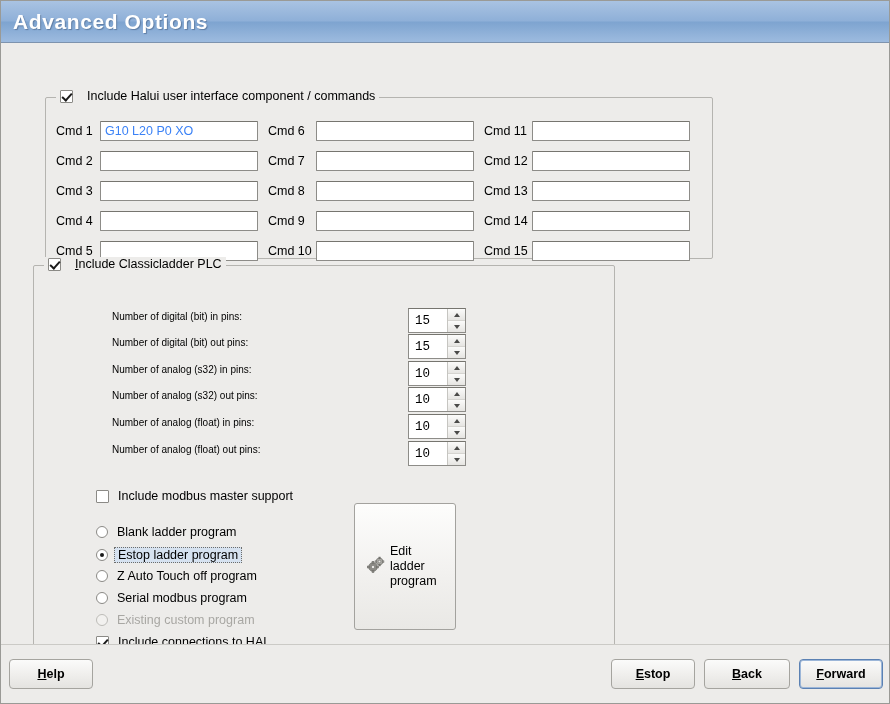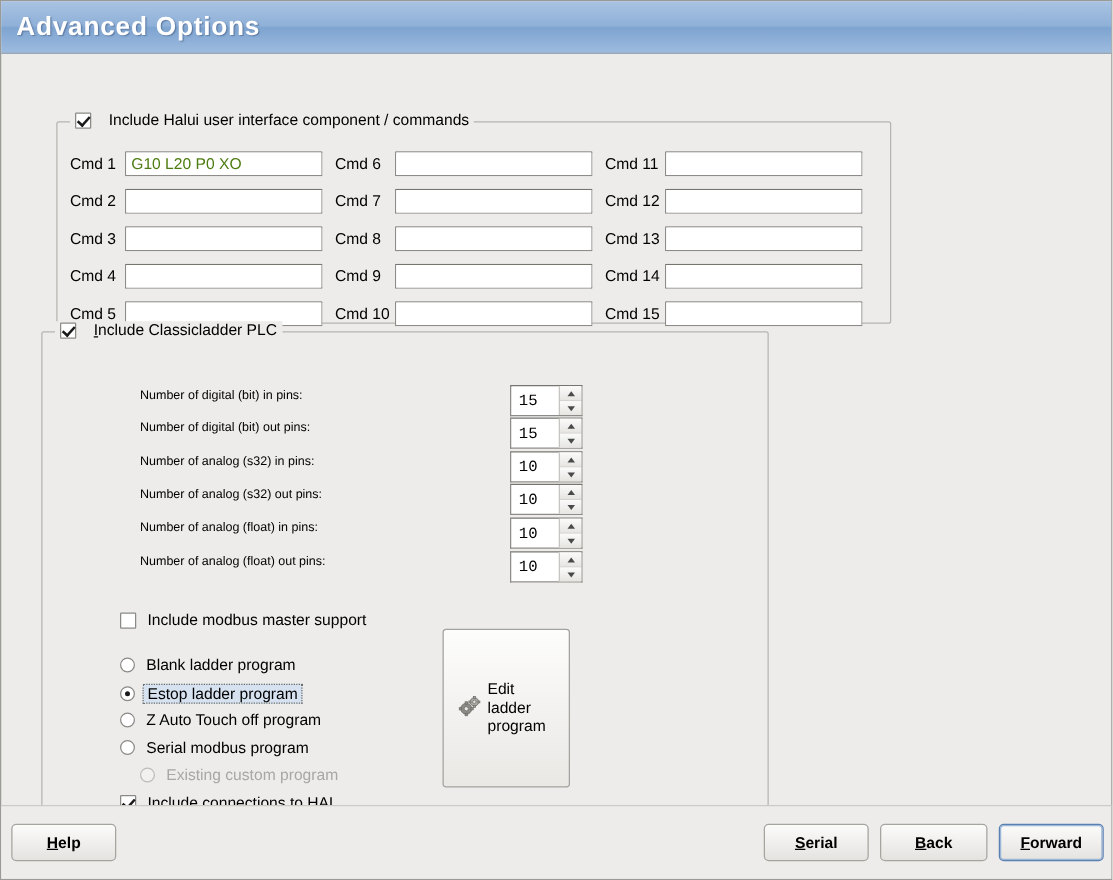--- a/index.html
+++ b/index.html
@@ -123,21 +123,21 @@
   .entry {
     border: 1px solid #8d8c88;
     border-top-color: #76756f;
     background: #ffffff;
     height: 20px;
     box-sizing: border-box;
     display: flex;
     align-items: center;
     padding: 0 4px;
     font-size: 12.5px;
-    color: #4d7c0f;
+    color: #3b82f6;
     border-radius: 1px;
   }
 
   
   .cmd-grid {
     position: absolute;
     left: 8px;
     top: 18px;
     display: grid;
     grid-template-columns: 46px 166px 50px 166px 50px 166px;
@@ -463,21 +463,21 @@
       <div class="radio-row" style="left:62px; top:303px;">
         <span class="radio"></span>
         <span>Z Auto Touch off program</span>
       </div>
 
       <div class="radio-row" style="left:62px; top:325px;">
         <span class="radio"></span>
         <span>Serial modbus program</span>
       </div>
 
-      <div class="radio-row" style="left:78px; top:347px;">
+      <div class="radio-row" style="left:62px; top:347px;">
         <span class="radio disabled"></span>
         <span class="disabled-text">Existing custom program</span>
       </div>
 
       <div class="radio-row" style="left:62px; top:369px;">
         <span class="cb checked"></span>
         <span>Include connections to HAL</span>
       </div>
 
       <div class="edit-ladder-btn">
@@ -504,21 +504,21 @@
         <span class="edit-ladder-label">Edit ladder program</span>
       </div>
     </div>
   </div>
 
   <div class="btnbar">
     <div class="btn" style="left:8px; top:14px; width:78px;">
       <span class="u">Help</span>
     </div>
     <div class="btn" style="left:610px; top:14px; width:80px;">
-      <span class="u">Serial</span>
+      <span class="u">Estop</span>
     </div>
     <div class="btn" style="left:703px; top:14px; width:86px;">
       <span class="u">Back</span>
     </div>
     <div class="btn focused" style="left:798px; top:14px; width:84px;">
       <span class="u">Forward</span>
     </div>
   </div>
 
 </div>

